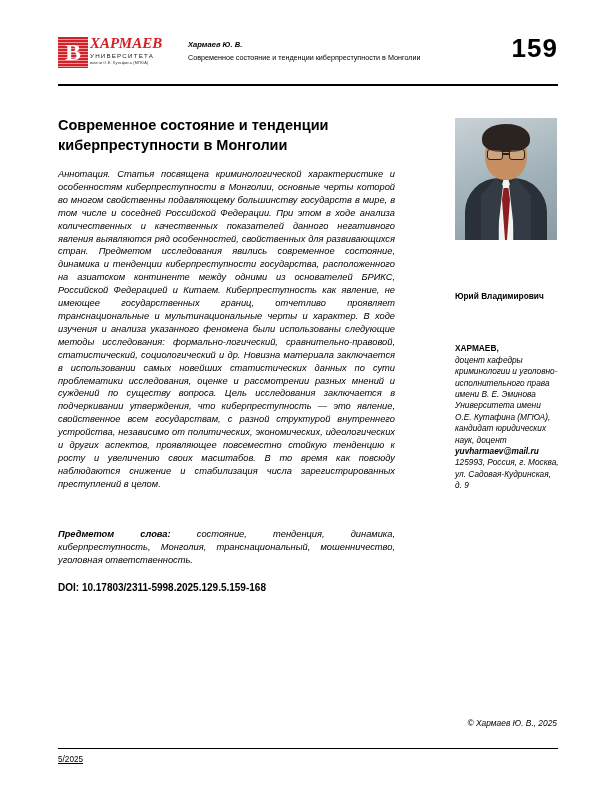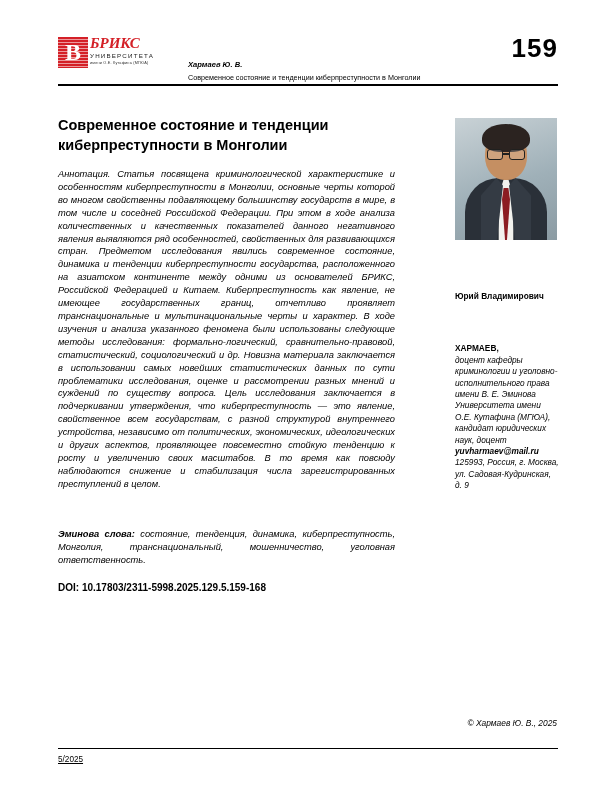--- a/index.html
+++ b/index.html
@@ -101,21 +101,20 @@
     left: 130px;
     top: 4px;
     width: 330px;
   }
   .run-head .author {
     font-size: 7.6px;
     font-weight: bold;
     font-style: italic;
     color: #000;
     line-height: 11px;
-    margin-top: 20px;
   }
   .run-head .title {
     font-size: 7.2px;
     color: #000;
     line-height: 11px;
     margin-top: 2px;
   }
   .page-number {
     position: absolute;
     right: 0;
@@ -314,21 +313,21 @@
 </head>
 <body>
 
 <div class="page">
 
   <div class="header">
 
     <div class="logo">
       <div class="logo-mark">В</div>
       <div class="logo-text">
-        <div class="logo-title">БРИКС</div>
+        <div class="logo-title">ХАРМАЕВ</div>
         <div class="logo-sub">УНИВЕРСИТЕТА</div>
         <div class="logo-sub2">имени О.Е. Кутафина (МГЮА)</div>
       </div>
     </div>
 
     <div class="run-head">
       <div class="author">Хармаев Ю. В.</div>
       <div class="title">Современное состояние и тенденции киберпреступности в Монголии</div>
     </div>
 
@@ -336,21 +335,21 @@
   </div>
   <div class="header-rule"></div>
 
   <div class="article-title">Современное состояние и тенденции киберпреступности в Монголии</div>
 
   <div class="abstract">
     <b>Аннотация.</b><span> Статья посвящена криминологической характеристике и особенностям киберпреступности в Монголии, основные черты которой во многом свойственны подавляющему большинству государств в мире, в том числе и соседней Российской Федерации. При этом в ходе анализа количественных и качественных показателей данного негативного явления выявляются ряд особенностей, свойственных для развивающихся стран. Предметом исследования явились современное состояние, динамика и тенденции киберпреступности государства, расположенного на азиатском континенте между одними из основателей БРИКС, Российской Федерацией и Китаем. Киберпреступность как явление, не имеющее государственных границ, отчетливо проявляет транснациональные и мультинациональные черты и характер. В ходе изучения и анализа указанного феномена были использованы следующие методы исследования: формально-логический, сравнительно-правовой, статистический, социологический и др. Новизна материала заключается в использовании самых новейших статистических данных по сути проблематики исследования, оценке и рассмотрении разных мнений и суждений по существу вопроса. Цель исследования заключается в подчеркивании утверждения, что киберпреступность — это явление, свойственное всем государствам, с разной структурой внутреннего устройства, независимо от политических, экономических, идеологических и других аспектов, проявляющее повсеместно стойкую тенденцию к росту и увеличению своих масштабов. В то время как повсюду наблюдаются снижение и стабилизация числа зарегистрированных преступлений в целом.</span>
   </div>
 
   <div class="keywords">
-    <b>Эминова слова:</b><span> состояние, тенденция, динамика, киберпреступность, Монголия, транснациональный, мошенничество, уголовная ответственность.</span>
+    <b>Предметом слова:</b><span> состояние, тенденция, динамика, киберпреступность, Монголия, транснациональный, мошенничество, уголовная ответственность.</span>
   </div>
 
   <div class="doi">DOI: 10.17803/2311-5998.2025.129.5.159-168</div>
 
   <div class="author-photo">
     <div class="ph-bg"></div>
     <div class="ph-body"></div>
     <div class="ph-shirt"></div>
     <div class="ph-tie"></div>
     <div class="ph-lapel-l"></div>

